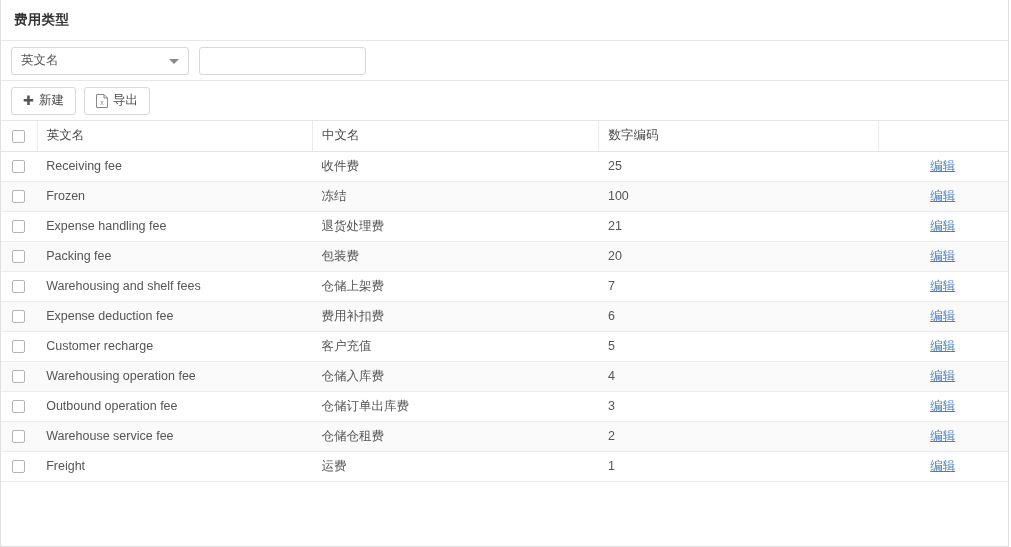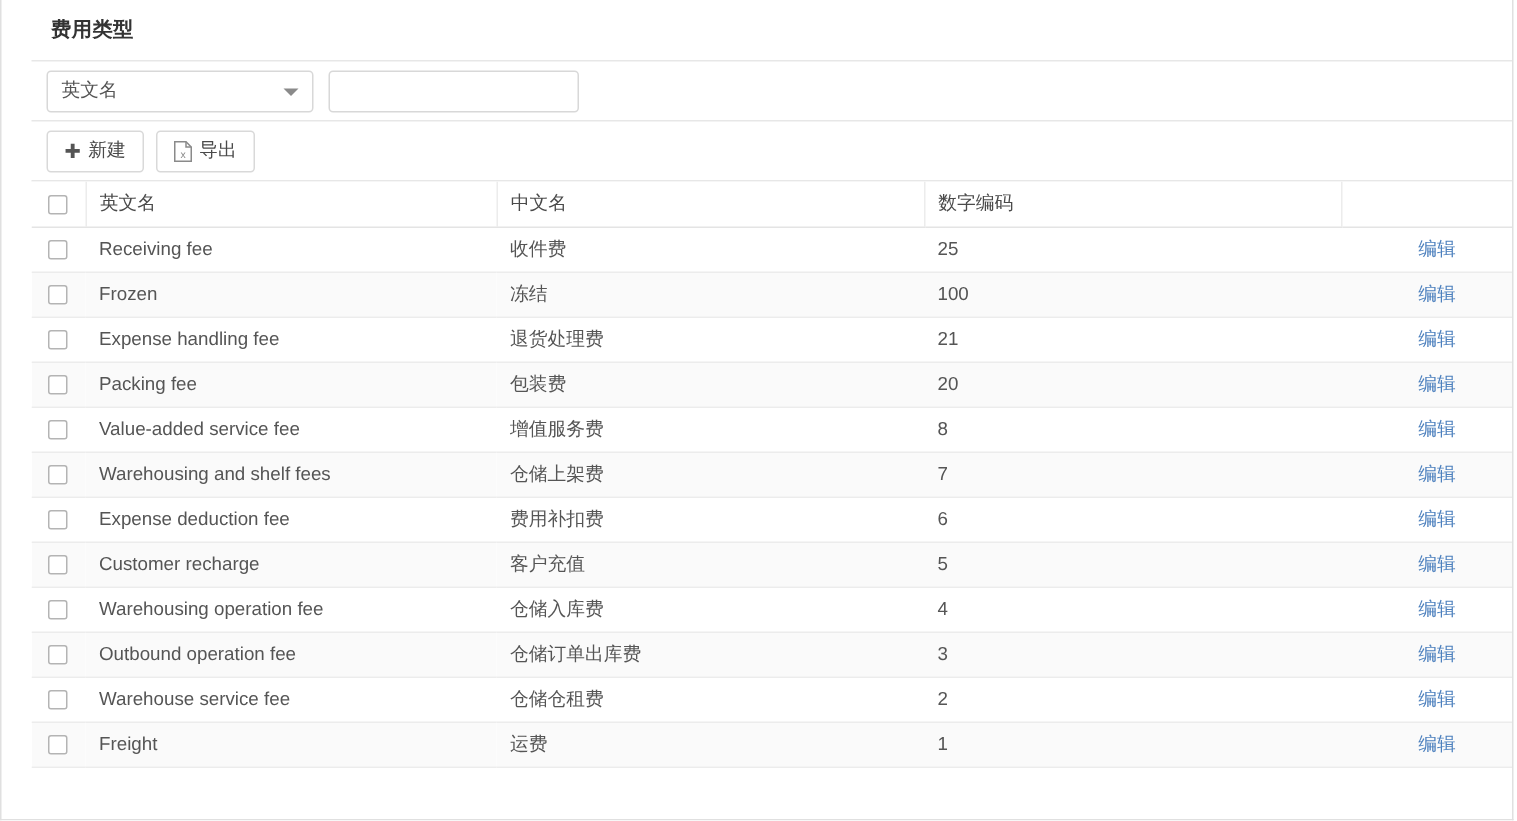--- a/index.html
+++ b/index.html
@@ -11,21 +11,20 @@
     overflow: hidden;
   }
   .panel {
     width: 1009px;
     height: 547px;
     border: 1px solid #e0e0e0;
     border-top: none;
     background: #fff;
     display: flex;
     flex-direction: column;
-    padding-left: 20px;
   }
   
   .title-bar {
     height: 41px;
     border-bottom: 1px solid #e7e7e7;
     display: flex;
     align-items: center;
     padding-left: 13px;
     flex: 0 0 auto;
   }
@@ -160,20 +159,21 @@
     border: 1px solid #b4b4b4;
     border-radius: 2px;
     background: #fff;
     display: inline-block;
     vertical-align: middle;
     cursor: pointer;
   }
   .edit-link {
     color: #4b7fbd;
     font-size: 12.5px;
+    text-decoration: underline;
     cursor: pointer;
     text-align: right;
   }
 </style>
 </head>
 <body>
 
 <div class="panel">
 
   <div class="title-bar">
@@ -242,27 +242,20 @@
           </tr>
           <tr>
             <td class="col-check"><span class="chk"></span></td>
             <td class="col-en">Packing fee</td>
             <td class="col-cn">包装费</td>
             <td class="col-num">20</td>
             <td class="col-op"><span class="edit-link">编辑</span></td>
           </tr>
           <tr>
             <td class="col-check"><span class="chk"></span></td>
-            <td class="col-en">Value-added service fee</td>
-            <td class="col-cn">增值服务费</td>
-            <td class="col-num">8</td>
-            <td class="col-op"><span class="edit-link">编辑</span></td>
-          </tr>
-          <tr>
-            <td class="col-check"><span class="chk"></span></td>
             <td class="col-en">Warehousing and shelf fees</td>
             <td class="col-cn">仓储上架费</td>
             <td class="col-num">7</td>
             <td class="col-op"><span class="edit-link">编辑</span></td>
           </tr>
           <tr>
             <td class="col-check"><span class="chk"></span></td>
             <td class="col-en">Expense deduction fee</td>
             <td class="col-cn">费用补扣费</td>
             <td class="col-num">6</td>

